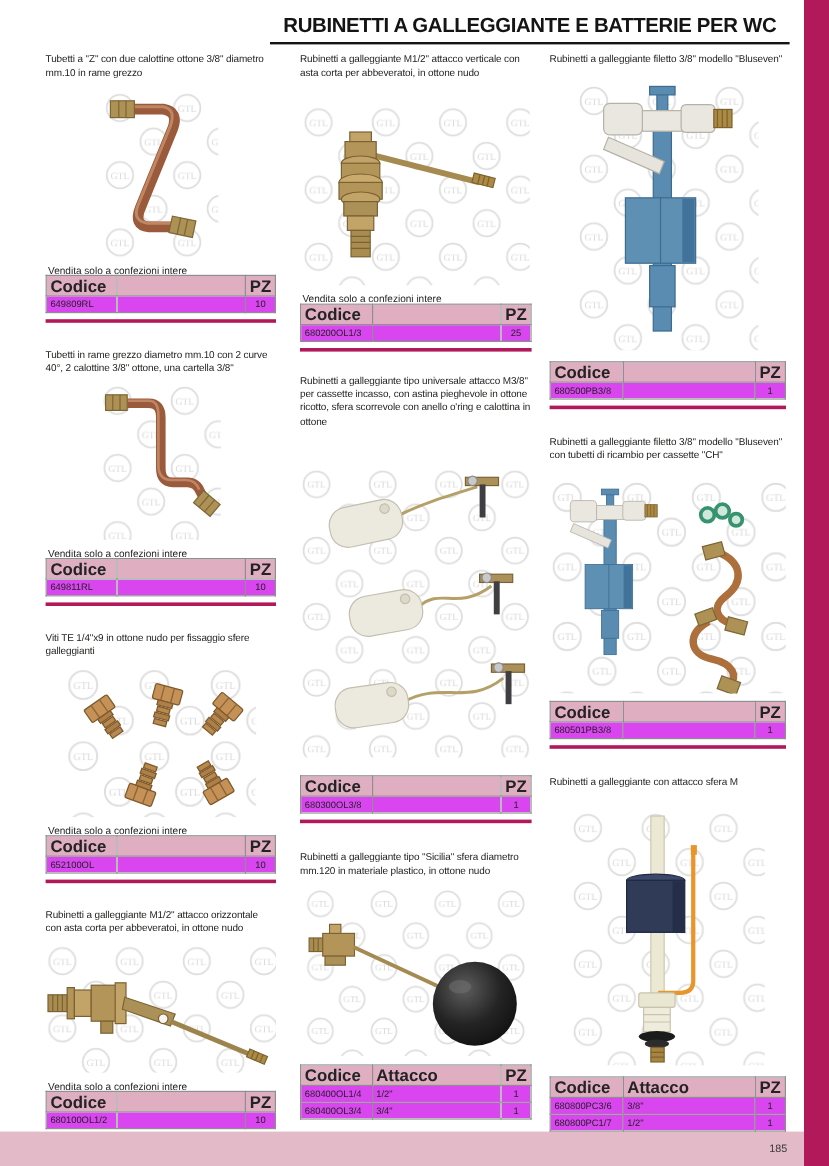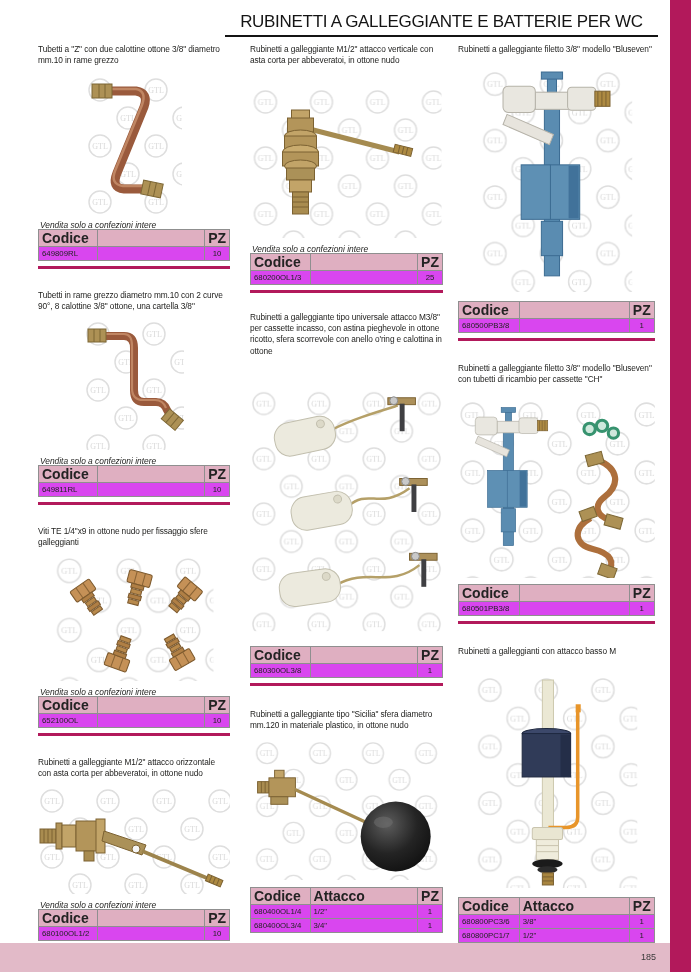--- a/index.html
+++ b/index.html
@@ -2,28 +2,28 @@
 <html><head>
 <meta charset="utf-8">
 <style>
   html,body{margin:0;padding:0;background:#888;}
   .page{position:relative;width:691px;height:972px;background:#ffffff;margin:0 auto;
         font-family:"Liberation Sans",sans-serif;overflow:hidden;}
   .side-band{position:absolute;top:0;right:0;width:21px;height:972px;background:#b2195b;}
   .footer-band{position:absolute;left:0;bottom:0;width:670px;height:29px;background:#e2bac8;}
   .page-number{position:absolute;right:35px;bottom:10px;font-size:9px;color:#3a3a3a;margin-top:35px;}
   .page-title{position:absolute;top:12px;left:225px;width:433px;text-align:center;
-        font-size:17px;font-weight:normal;color:#141414;letter-spacing:-0.3px;white-space:nowrap;
+        font-size:17px;font-weight:bold;color:#141414;letter-spacing:-0.3px;white-space:nowrap;
         border-bottom:2px solid #141414;padding-bottom:3px;}
   .product{position:absolute;}
   .desc{position:absolute;left:0;top:0;margin:0;font-size:8.3px;line-height:11.2px;
         color:#1d1d1b;letter-spacing:-0.1px;}
   .photo-box{position:absolute;left:0;}
   .photo-box svg{display:block;width:100%;height:100%;}
-  .vendita{position:absolute;left:2px;margin:0;font-size:8.4px;color:#1d1d1b;font-style:italic;}
+  .vendita{position:absolute;left:2px;margin:0;font-size:8.4px;color:#1d1d1b;}
   table.ptable{position:absolute;left:0;width:100%;border-collapse:collapse;table-layout:fixed;}
   .ptable th,.ptable td{border:1px solid #8f8f8f;padding:0 3px;overflow:hidden;
         white-space:nowrap;font-weight:normal;}
   .ptable th{background:#dfafc1;font-size:14px;text-align:left;height:14px;color:#232323;font-weight:bold;}
   .ptable td{font-size:7.8px;height:13px;color:#232323;background:#d946ef;}
   .col-code{width:31%;} .col-mid{width:56%;} .col-pz{width:13%;}
   th.pz,td.pz{text-align:center;}
   .rule{position:absolute;left:0;right:0;height:3px;background:#b2195b;}
 </style>
 </head>
@@ -112,21 +112,21 @@
             <td>649809RL</td>
             <td></td>
             <td class="pz">10</td>
           </tr>
     </tbody>
       </table>
     <div class="rule" style="top:222px"></div>
   </section>
 
   <section class="product" style="left:38px;top:290px;width:192px;height:226px">
-    <p class="desc">Tubetti in rame grezzo diametro mm.10 con 2 curve 90°, 8 calottine 3/8" ottone, una cartella 3/8"</p>
+    <p class="desc">Tubetti in rame grezzo diametro mm.10 con 2 curve 40°, 2 calottine 3/8" ottone, una cartella 3/8"</p>
     <div class="photo-box" style="top:30px;width:192px;height:130px">
       <svg viewBox="0 0 100 130" preserveAspectRatio="xMidYMid meet">
         <rect x="0" y="0" width="100" height="130" fill="url(#wm)"></rect>
         <path d="M22 16 H40 Q50 16 50 28 V70 Q50 82 60 82 H72 Q80 82 83 90 L87 97" fill="none" stroke="#9a5a3c" stroke-width="8"></path>
         <path d="M22 14 H40 Q48 14 48 26 V68 Q48 80 59 80 H71 Q79 80 82 88" fill="none" stroke="#c08663" stroke-width="2.2"></path>
         <rect x="4" y="9" width="18" height="13" fill="#ad9155" stroke="#7d6735"></rect>
         <line x1="10" y1="9" x2="10" y2="22" stroke="#7d6735"></line>
         <line x1="16" y1="9" x2="16" y2="22" stroke="#7d6735"></line>
         <g transform="rotate(40 88 100)">
           <rect x="79" y="93" width="18" height="13" fill="#ad9155" stroke="#7d6735"></rect>
@@ -459,21 +459,21 @@
             <td>680501PB3/8</td>
             <td></td>
             <td class="pz">1</td>
           </tr>
     </tbody>
       </table>
     <div class="rule" style="top:258px"></div>
   </section>
 
   <section class="product" style="left:458px;top:646px;width:197px;height:292px">
-    <p class="desc">Rubinetti a galleggianti con attacco basso M</p>
+    <p class="desc">Rubinetti a galleggiante con attacco sfera M</p>
     <div class="photo-box" style="top:30px;width:197px;height:212px">
       <svg viewBox="0 0 160 210" preserveAspectRatio="xMidYMid meet">
         <rect x="0" y="0" width="160" height="210" fill="url(#wm)"></rect>
         <rect x="66" y="4" width="11" height="152" fill="#ebe8d4" stroke="#cdc9ae"></rect>
         <rect x="99" y="28" width="5" height="8" fill="#e8952a"></rect>
         <path d="M101 34 V140 Q101 150 90 150 H72" fill="none" stroke="#e8952a" stroke-width="3.5"></path>
         <ellipse cx="70" cy="57" rx="24" ry="5" fill="#3c486a" stroke="#1f2940"></ellipse>
         <rect x="46" y="57" width="48" height="43" fill="#303b58" stroke="#1f2940"></rect>
         <rect x="84" y="58" width="10" height="42" fill="#242e48"></rect>
         <rect x="56" y="150" width="30" height="12" rx="2" fill="#e9e6d2" stroke="#c9c4ae"></rect>

